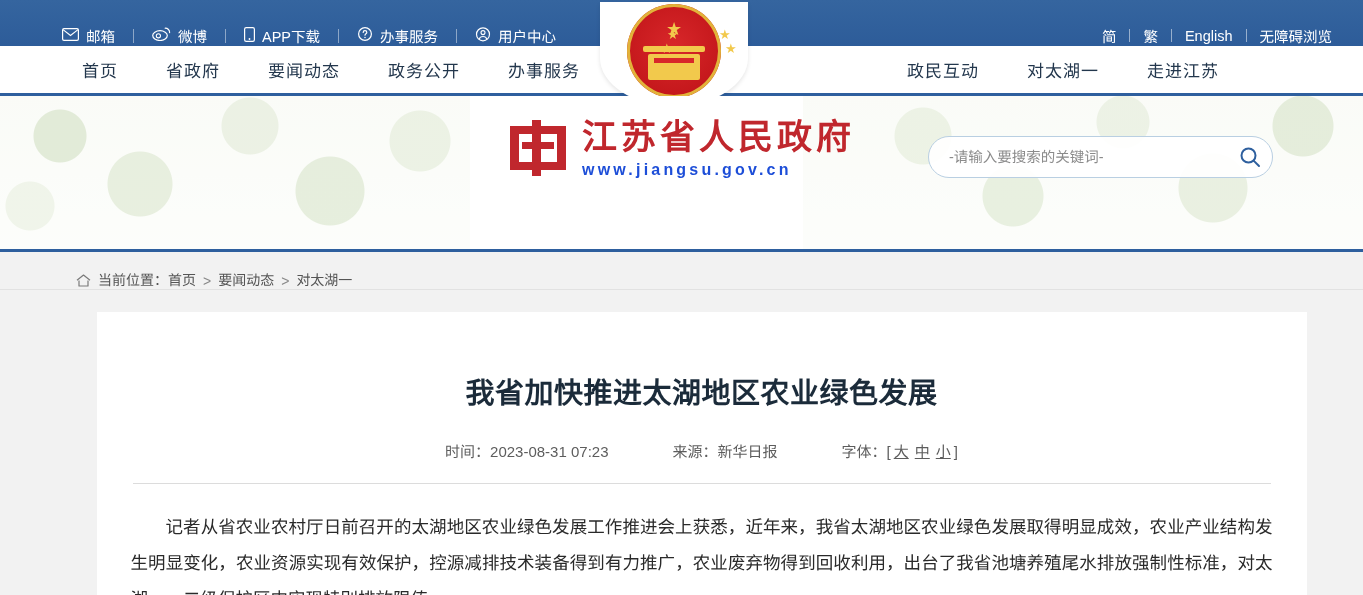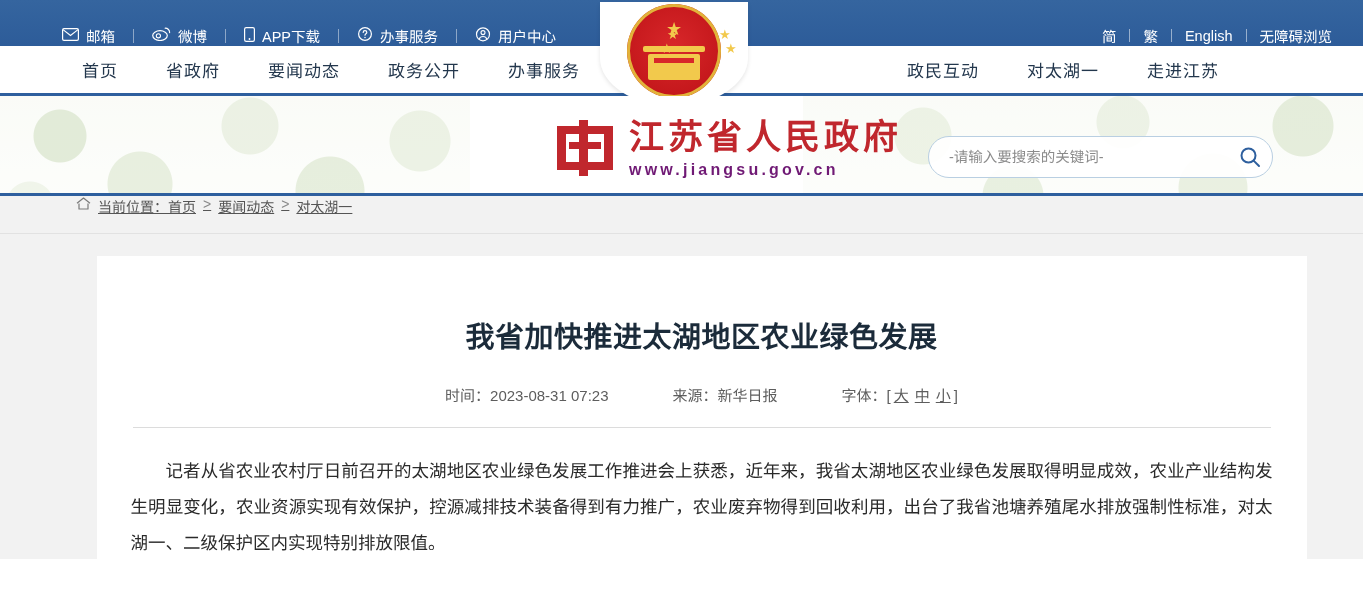--- a/index.html
+++ b/index.html
@@ -139,26 +139,25 @@
     line-height: 1;
   }
   .emblem-star.big { font-size: 18px; left: 50%; top: 16px; transform: translateX(-50%); }
   .emblem-star.s1 { left: 40px; top: 24px; }
   .emblem-star.s2 { left: 34px; top: 38px; }
   .emblem-star.s3 { left: 92px; top: 24px; }
   .emblem-star.s4 { left: 98px; top: 38px; }
 
   
   .banner {
-    height: 100px;
+    height: 156px;
     background: #ffffff;
     position: relative;
     overflow: hidden;
     border-bottom: 3px solid #2e5f9e;
-    padding-left: 47px;
   }
   .banner-bg-left, .banner-bg-right {
     position: absolute; top: 0; height: 100%;
     opacity: .55;
   }
   .banner-bg-left {
     left: 0; width: 470px;
     background:
       radial-gradient(circle at 60px 40px, rgba(196,214,176,.85) 0 26px, transparent 27px),
       radial-gradient(circle at 140px 88px, rgba(205,220,186,.8) 0 32px, transparent 33px),
@@ -208,21 +207,21 @@
   .logo-text .cn {
     font-family: "DejaVu Sans", "Liberation Sans", sans-serif;
     font-size: 35px;
     font-weight: bold;
     color: #c0272d;
     letter-spacing: 4px;
     line-height: 1.1;
   }
   .logo-text .en {
     font-size: 16px;
-    color: #701a75;
+    color: #1d4ed8;
     letter-spacing: 3.2px;
     font-weight: bold;
     margin-top: 4px;
   }
   .search-box {
     position: absolute;
     right: 90px;
     top: 40px;
     width: 345px;
     height: 42px;
@@ -248,25 +247,24 @@
     display: flex; align-items: center; justify-content: center;
     color: #2e5f9e;
   }
 
   
   .crumb-wrap {
     height: 38px;
     background: #f2f2f2;
     border-bottom: 1px solid #e2e2e2;
     display: flex;
-    align-items: flex-start;
+    align-items: flex-end;
     padding-left: 76px;
     font-size: 14px;
     color: #555;
-    text-decoration: underline;
   }
   .crumb-home { color: #7a7a7a; margin-right: 7px; font-size: 14px; }
   .crumb-link { color: #555; }
   .crumb-sep { margin: 0 7px; color: #888; }
 
   
   .page-body {
     background: #f2f2f2;
     height: 325px;
     padding-top: 22px;

